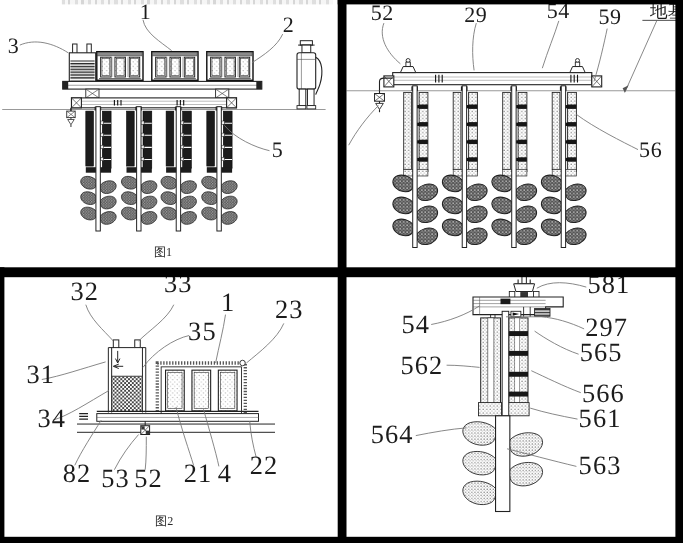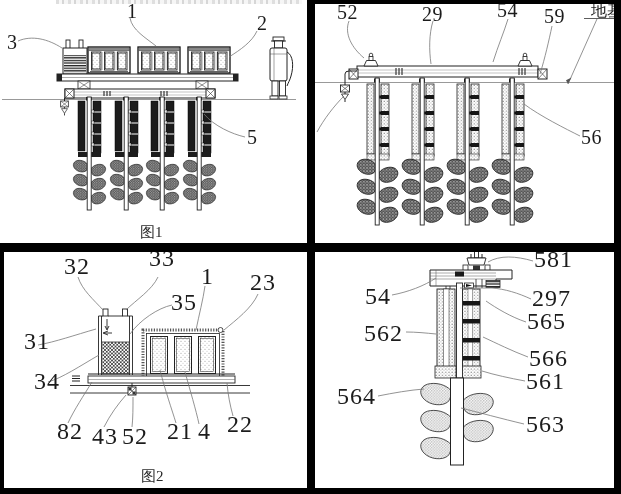--- a/index.html
+++ b/index.html
@@ -2,21 +2,21 @@
 <html><head>
 <meta charset="utf-8">
 <style>
 html,body{margin:0;padding:0;}
 body{width:621px;height:494px;position:relative;background:#fff;overflow:hidden;font-family:"Liberation Serif","DejaVu Serif",serif;}
 .lbl{position:absolute;line-height:1;color:#1c1c1c;z-index:3;white-space:nowrap;}
 .s20{font-size:20px;letter-spacing:0.5px;}
 .s24{font-size:24px;letter-spacing:1px;}
 .strip{position:absolute;background:#000;z-index:6;}
 #drawing{position:absolute;left:0;top:0;z-index:1;}
-.cap{position:absolute;z-index:3;color:#2a2a2a;font-size:15px;line-height:1;white-space:nowrap;}
+.cap{position:absolute;z-index:3;color:#2a2a2a;font-size:11px;line-height:1;white-space:nowrap;}
 .ground-label{position:absolute;z-index:3;color:#1c1c1c;font-size:16px;line-height:1;white-space:nowrap;}
 .scanband{position:absolute;left:56px;top:0;width:246px;height:4px;z-index:5;background:repeating-linear-gradient(90deg,#c4c4c4 0 3px,#f2f2f2 3px 6px,#b5b5b5 6px 8px,#eee 8px 12px);opacity:.55;}
 </style>
 </head>
 <body>
 
 <svg id="drawing" width="621" height="494" viewBox="0 0 621 494">
 <defs>
 <pattern id="dots" width="4" height="4" patternUnits="userSpaceOnUse">
         <rect width="4" height="4" fill="#fff"></rect>
@@ -334,21 +334,21 @@
 <span class="ground-label" style="left:591px;top:3px">地基</span>
 
 <span class="lbl s24" style="left:64px;top:254px">32</span>
 <span class="lbl s24" style="left:149px;top:246px">33</span>
 <span class="lbl s24" style="left:201px;top:264px">1</span>
 <span class="lbl s24" style="left:250px;top:270px">23</span>
 <span class="lbl s24" style="left:171px;top:290px">35</span>
 <span class="lbl s24" style="left:24px;top:329px">31</span>
 <span class="lbl s24" style="left:34px;top:369px">34</span>
 <span class="lbl s24" style="left:57px;top:419px">82</span>
-<span class="lbl s24" style="left:92px;top:424px">43</span>
+<span class="lbl s24" style="left:92px;top:424px">53</span>
 <span class="lbl s24" style="left:122px;top:424px">52</span>
 <span class="lbl s24" style="left:167px;top:419px">21</span>
 <span class="lbl s24" style="left:198px;top:419px">4</span>
 <span class="lbl s24" style="left:227px;top:412px">22</span>
 
 <span class="lbl s24" style="left:534px;top:247px">581</span>
 <span class="lbl s24" style="left:365px;top:284px">54</span>
 <span class="lbl s24" style="left:532px;top:286px">297</span>
 <span class="lbl s24" style="left:527px;top:309px">565</span>
 <span class="lbl s24" style="left:364px;top:321px">562</span>

